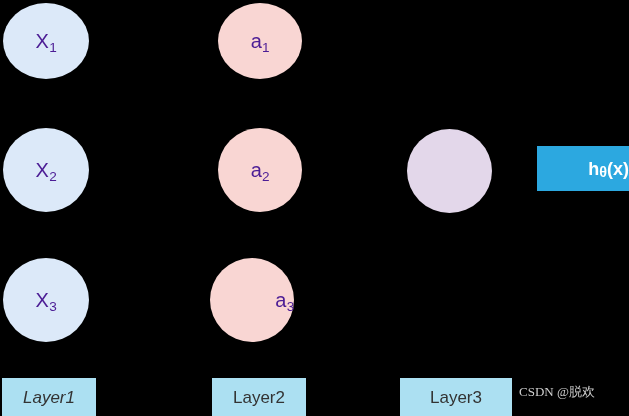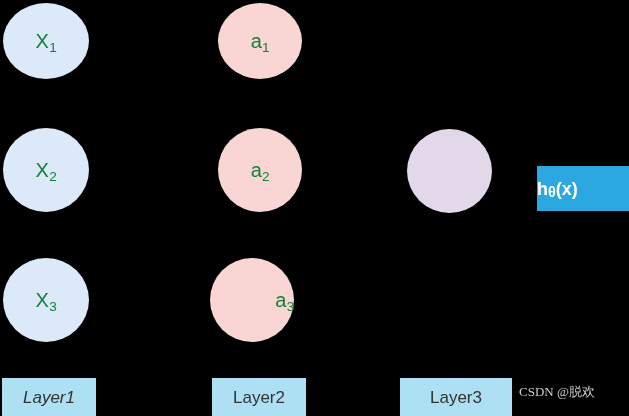--- a/index.html
+++ b/index.html
@@ -22,21 +22,21 @@
     position: absolute;
     border-radius: 50%;
     display: flex;
     align-items: center;
     justify-content: center;
     box-sizing: border-box;
   }
   .node-label {
     font-family: "Liberation Sans", sans-serif;
     font-size: 20px;
-    color: #15803d;
+    color: #4c1d95;
     line-height: 1;
     white-space: nowrap;
   }
   .node-label sub {
     font-size: 0.68em;
     vertical-align: baseline;
     position: relative;
     top: 0.28em;
     left: 0.02em;
   }
@@ -51,23 +51,22 @@
     font-family: "Liberation Sans", sans-serif;
     font-size: 17px;
     color: #333333;
     line-height: 1;
     white-space: nowrap;
   }
   .output-box {
     position: absolute;
     display: flex;
     align-items: center;
-    justify-content: flex-start;
+    justify-content: flex-end;
     box-sizing: border-box;
-    margin-top: 20px;
   }
   .output-label {
     font-family: "Liberation Sans", sans-serif;
     font-size: 18px;
     font-weight: bold;
     color: #ffffff;
     line-height: 1;
     white-space: nowrap;
   }
   .output-label sub {

